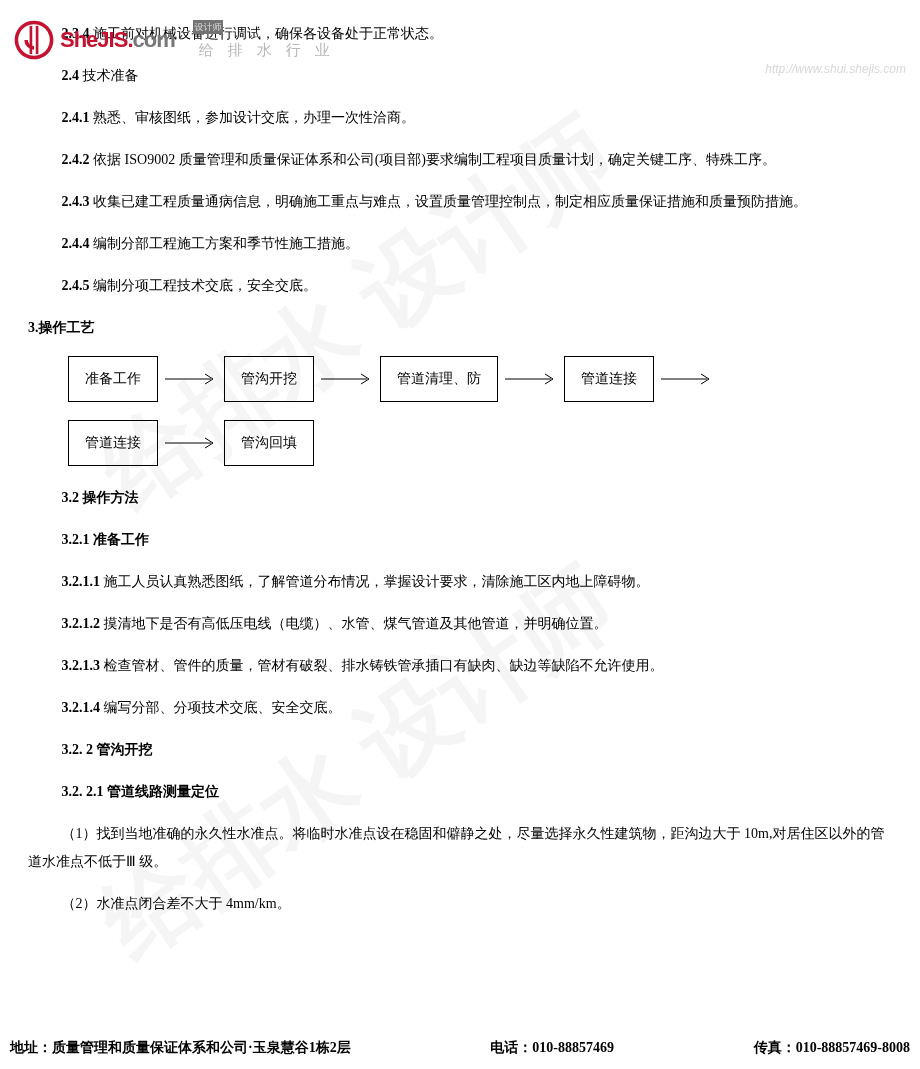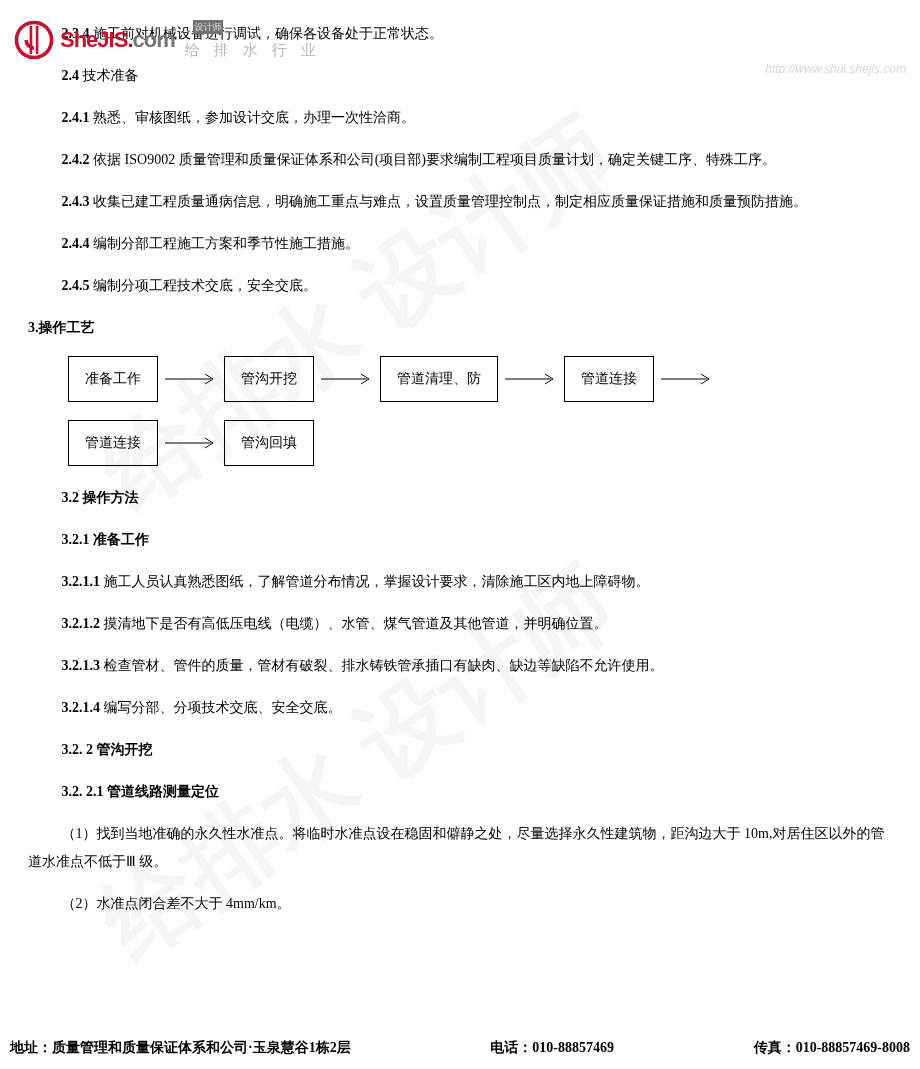--- a/index.html
+++ b/index.html
@@ -46,21 +46,21 @@
     .logo-text {
       display: flex;
       flex-direction: column;
     }
     .brand { font-family: Arial, sans-serif; font-size: 22px; font-weight: bold; color: #c41230; letter-spacing: -1px; line-height: 1; }
     .brand .com { color: #777; }
     .tagline {
       font-size: 15px;
       color: #b7b7b7;
       letter-spacing: 14px;
-      margin-left: 10px;
+      margin-left: 24px;
       margin-top: 20px;
       font-family: Liberation Sans, sans-serif;
     }
     .top-url {
       position: absolute;
       top: 62px;
       right: 14px;
       font-size: 12px;
       font-style: italic;
       color: #d7d7d7;

